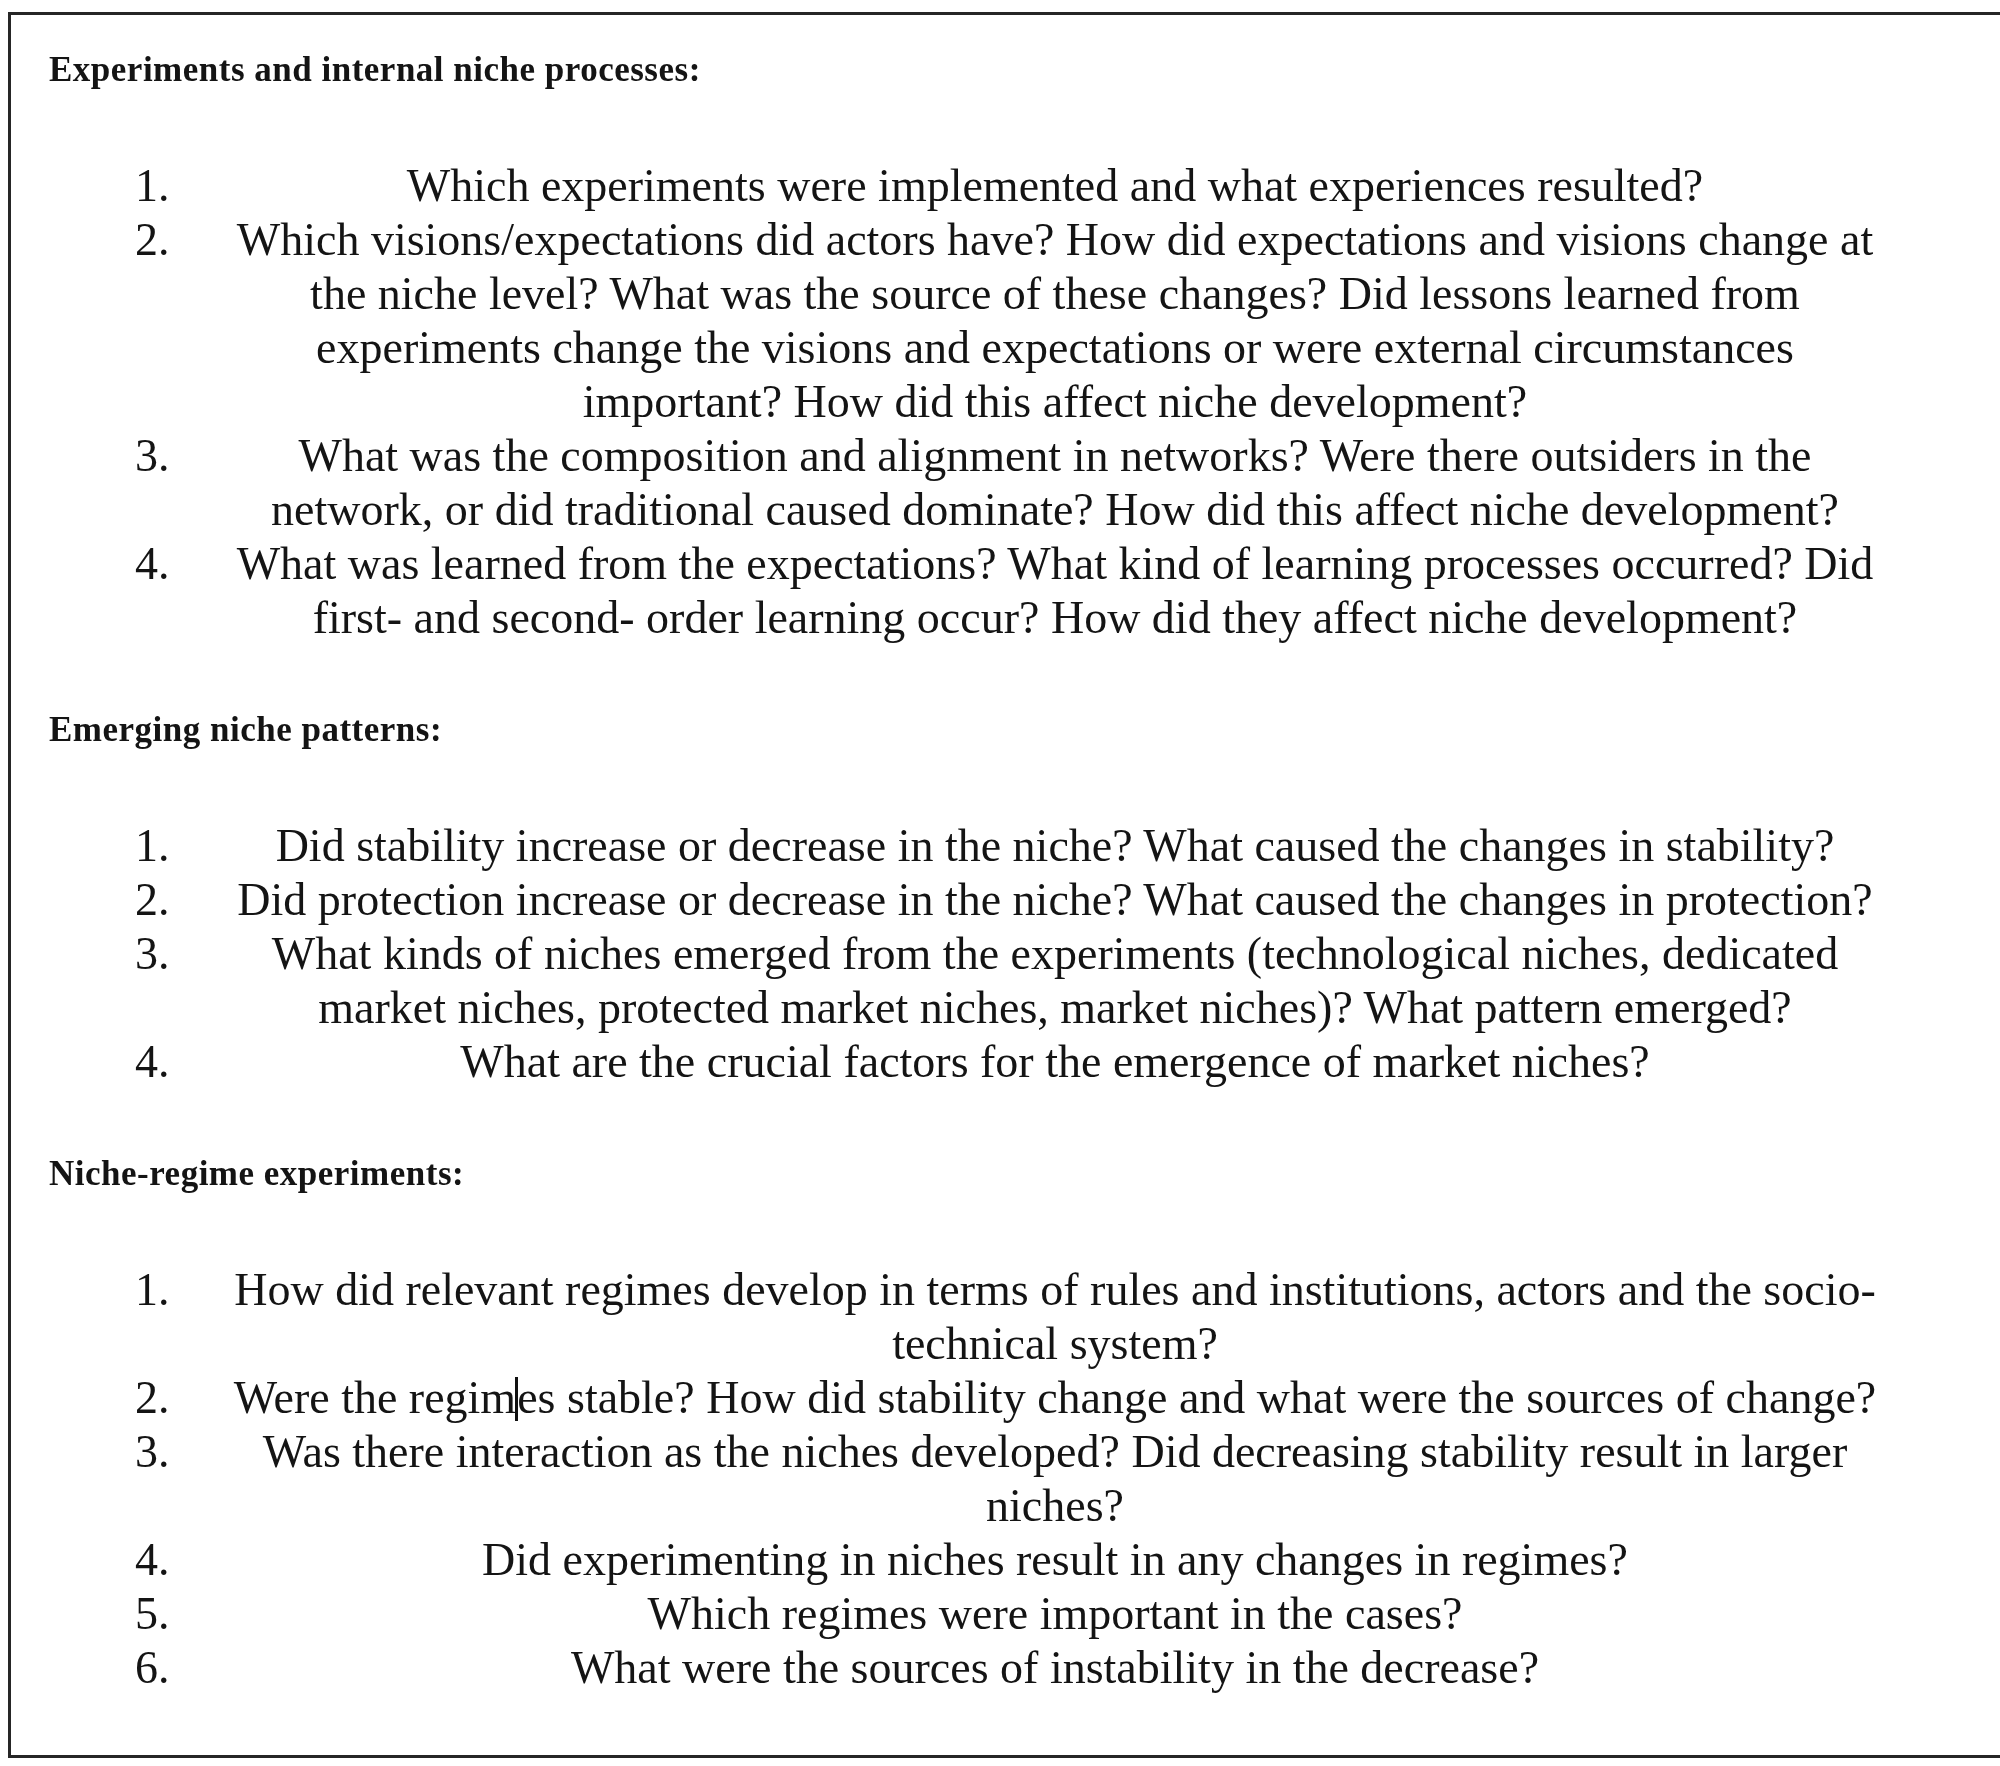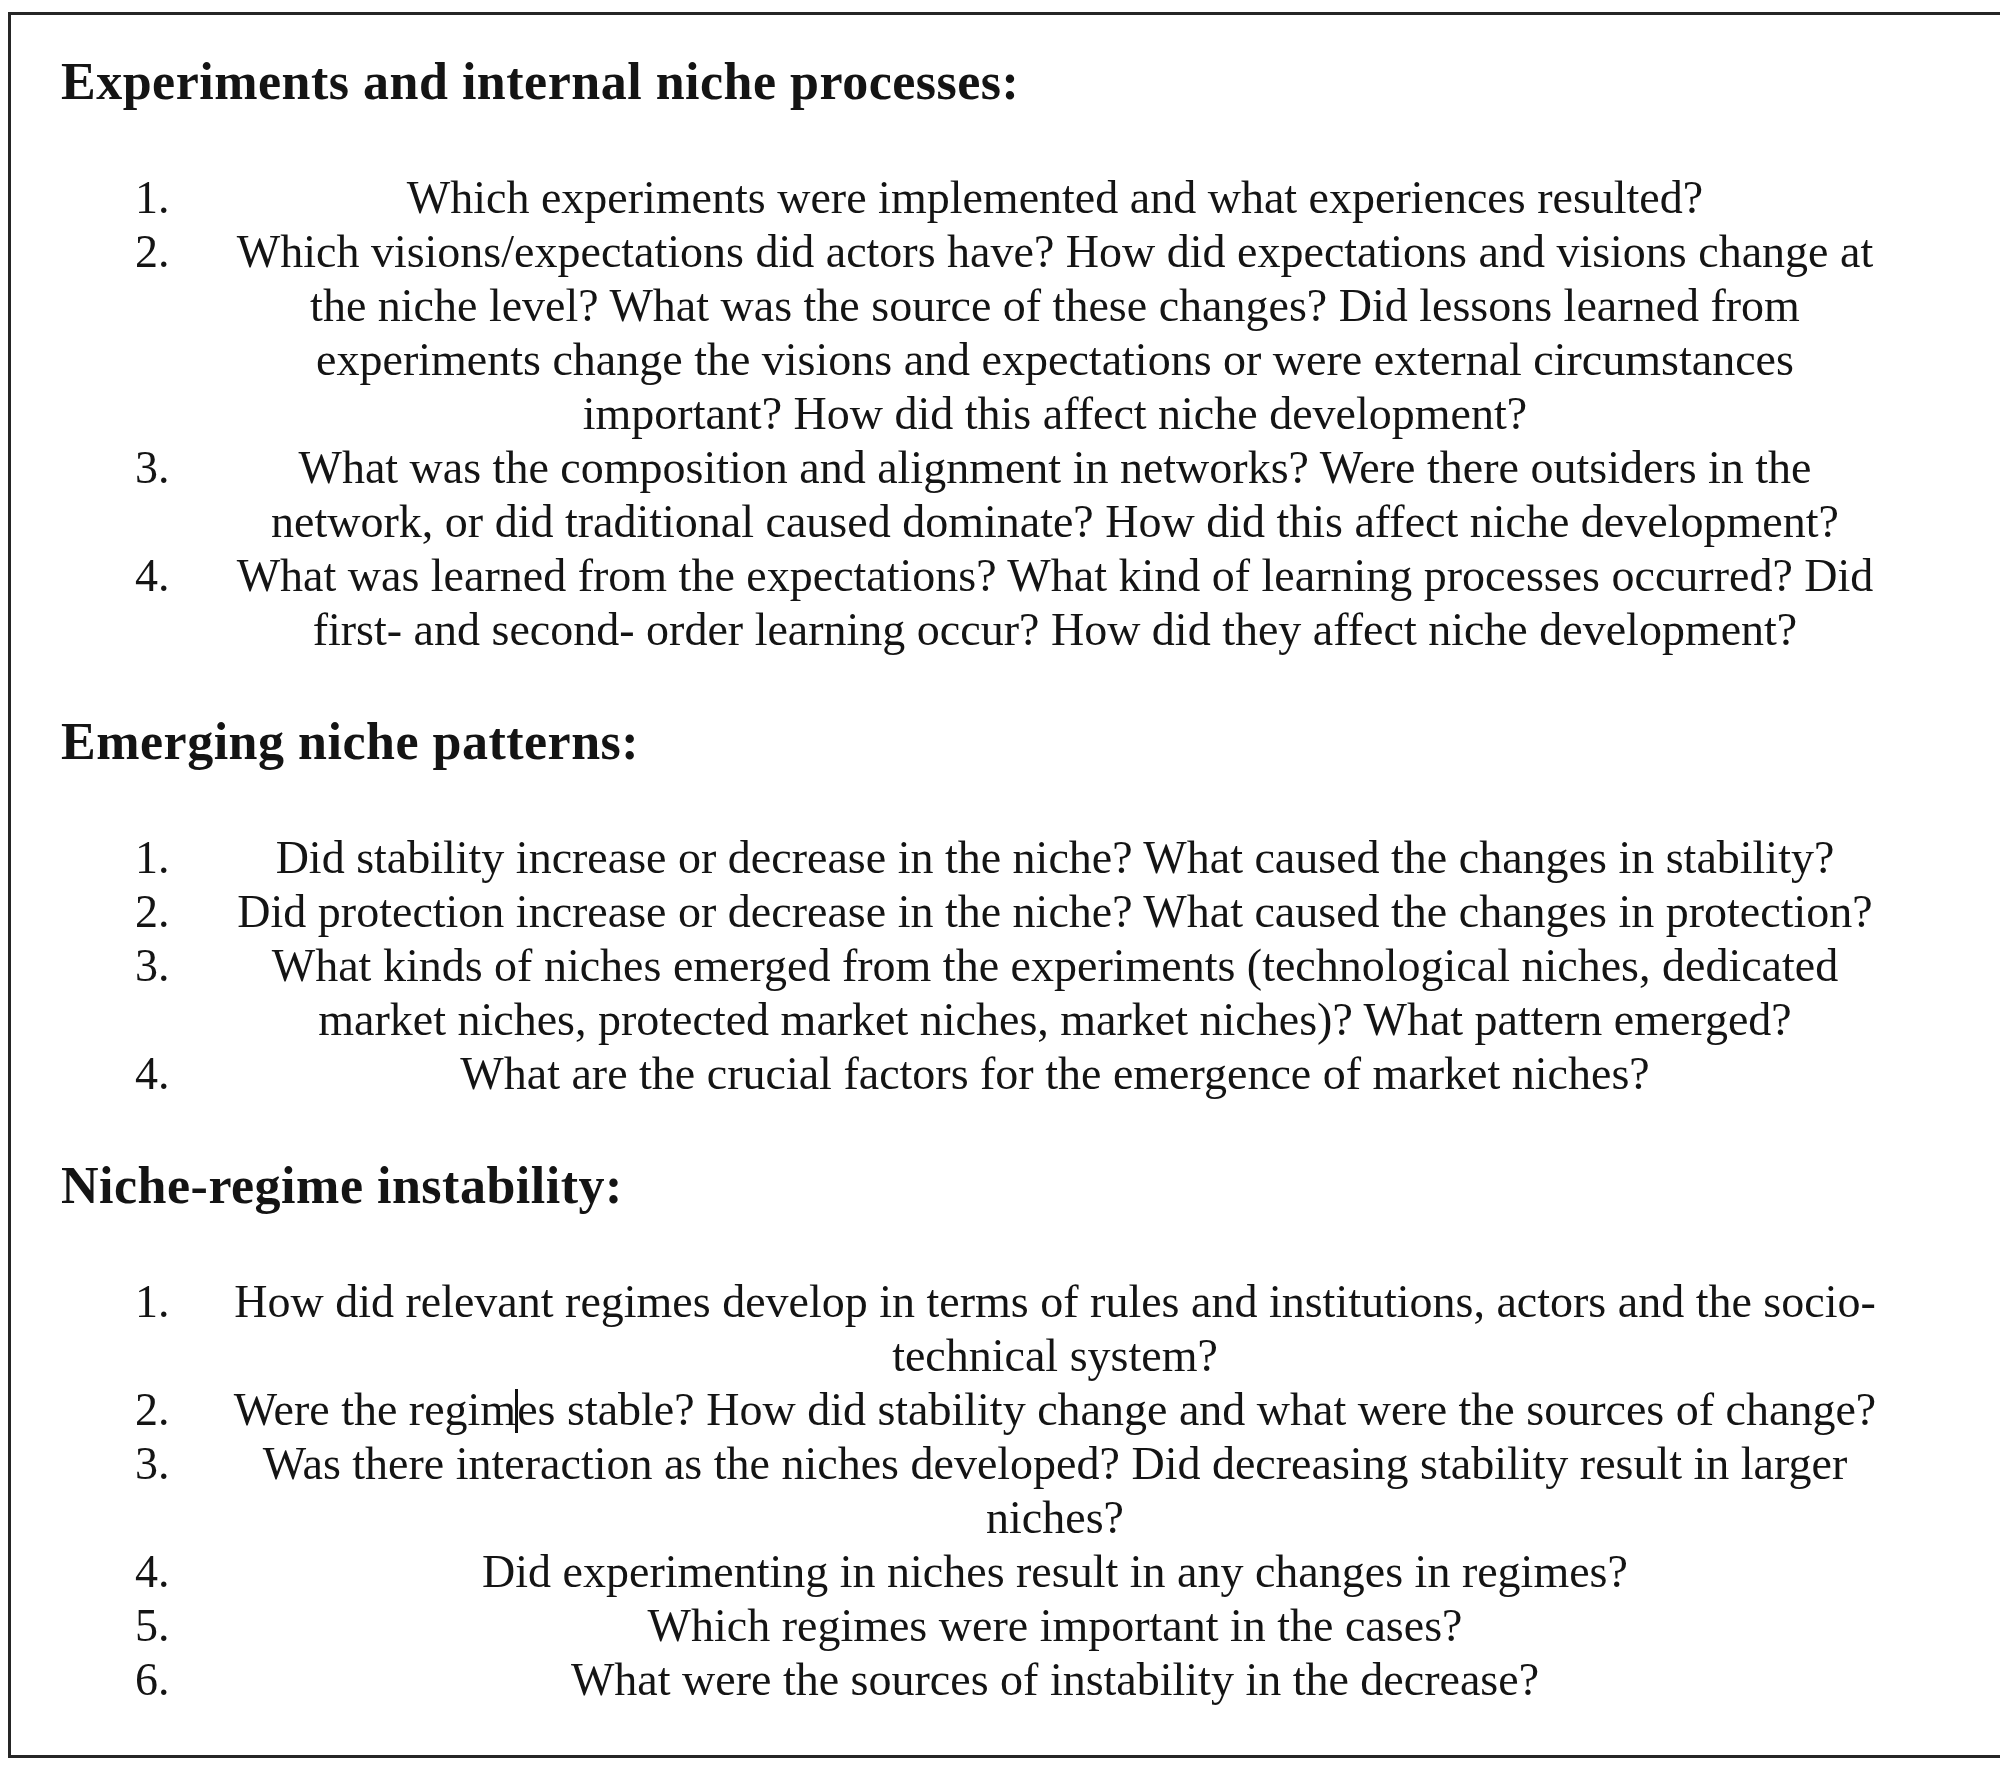--- a/index.html
+++ b/index.html
@@ -22,22 +22,22 @@
     top: 12px;
     right: -8px;          
     bottom: 8px;
     border: 3px solid var(--border, #262626);
     box-sizing: border-box;
     padding: 24px 50px 0 34px;
     font-size: 46px;
     line-height: 54px;
   }
   .qheading {
-    margin: 16px;
-    font-size: 52px;
+    margin: 4px;
+    font-size: 35px;
     line-height: 54px;
     font-weight: bold;
     letter-spacing: 0.5px;
   }
   .qlist {
     list-style: none;
     counter-reset: q;
     margin: 62px 0 58px 0;
     padding: 0;
     width: 1840px;
@@ -85,21 +85,21 @@
     <h2 class="qheading">Emerging niche patterns:</h2>
     <ol class="qlist">
             <li>Did stability increase or decrease in the niche? What caused the changes in stability?</li>
             <li>Did protection increase or decrease in the niche? What caused the changes in protection?</li>
             <li>What kinds of niches emerged from the experiments (technological niches, dedicated market niches, protected market niches, market niches)? What pattern emerged?</li>
             <li>What are the crucial factors for the emergence of market niches?</li>
           </ol>
   </section>
 
   <section class="qsection">
-    <h2 class="qheading">Niche-regime instability:</h2>
+    <h2 class="qheading">Niche-regime experiments:</h2>
     <ol class="qlist">
             <li>How did relevant regimes develop in terms of rules and institutions, actors and the socio-technical system?</li>
             <li>Were the regim<span class="caret"></span>es stable? How did stability change and what were the sources of change?</li>
             <li>Was there interaction as the niches developed? Did decreasing stability result in larger niches?</li>
             <li>Did experimenting in niches result in any changes in regimes?</li>
             <li>Which regimes were important in the cases?</li>
             <li>What were the sources of instability in the decrease?</li>
           </ol>
   </section>
 </div>

